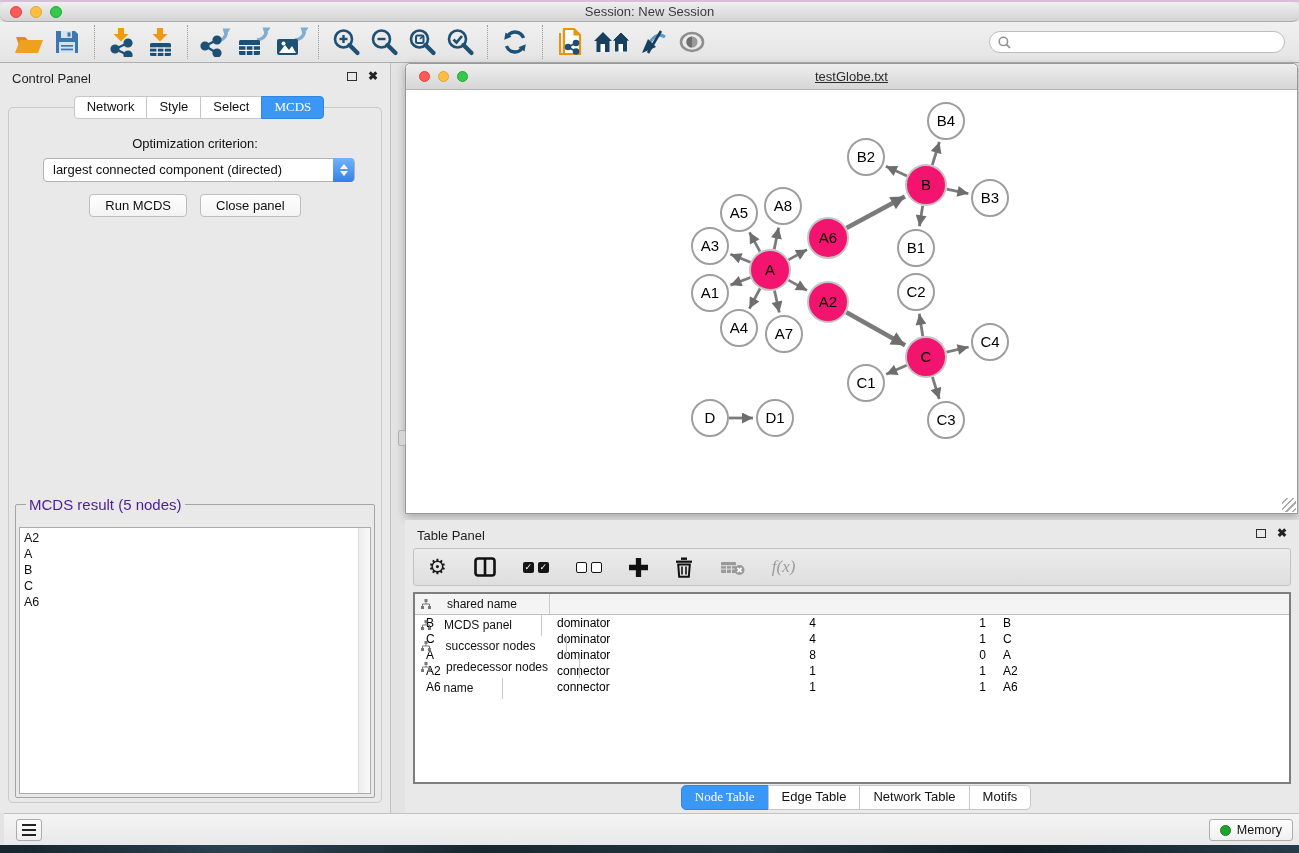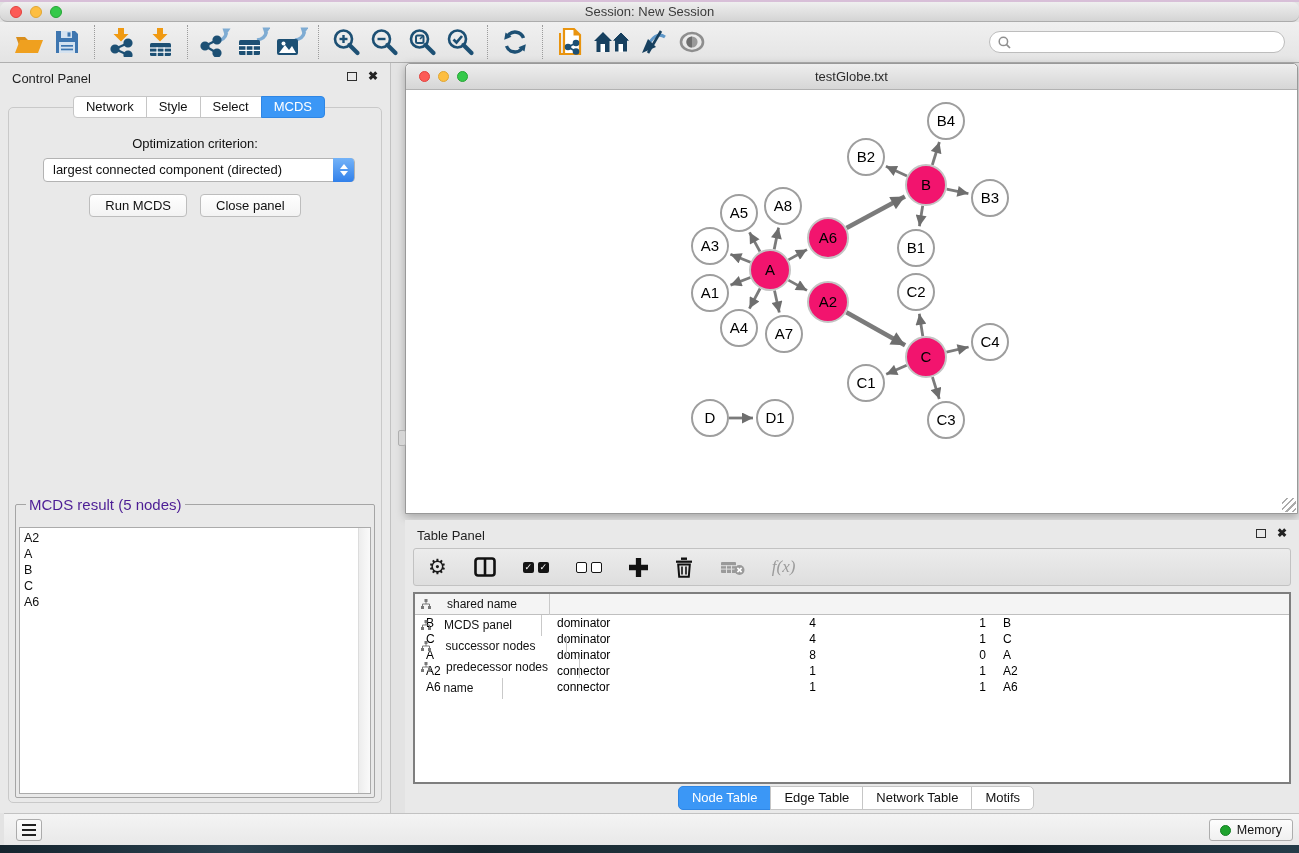--- a/index.html
+++ b/index.html
@@ -32,21 +32,21 @@
   .control-panel { position:absolute; left:0; top:63px; width:391px; height:750px; background:#E9E9E9; border-right:1px solid #C2C2C2; }
   .cp-header { position:relative; height:28px; }
   .cp-title, .tp-title { font-size:13px; color:#1F1F1F; position:absolute; left:12px; top:8px; }
   .panel-icons { position:absolute; right:12px; top:8px; display:flex; gap:11px; align-items:center; }
   .float-ico { width:10px; height:9px; border:1.6px solid #2E2E2E; display:inline-block; background:#fff0; }
   .close-ico { font-size:12px; font-weight:bold; color:#222; line-height:10px; }
   .cp-tabs { position:absolute; left:0; right:0; top:33px; display:flex; justify-content:center; z-index:3; }
   .mtab { background:#fff; border:1px solid #C6C6C6; padding:2px 12px 3px; font-size:13px; color:#111; margin-left:-1px; }
   .mtab:first-child { border-radius:4px 0 0 4px;margin-left:8px; }
   .mtab:last-child { border-radius:0 4px 4px 0; }
-  .mtab.sel { background:#3B97F6; border-color:#2F86E4; color:#fff; }
+  .mtab.sel { background:#3B97F6; border-color:#2F86E4; color:#fff;font-family:Liberation Serif, serif; }
   .cp-content { position:absolute; left:8px; right:8px; top:44px; bottom:10px; border:1px solid #C9C9C9; border-radius:5px; background:#E9E9E9; }
   .opt-label { position:absolute; left:0; right:0; top:28px; text-align:center; font-size:13px; color:#101010; }
   .combo { position:absolute; left:34px; top:50px; width:312px; height:24px; background:#fff; border:1px solid #B3B3B3; border-radius:4px; }
   .combo .val { font-size:13px; color:#101010; line-height:22px; padding-left:9px; display:block; white-space:nowrap; overflow:hidden; }
   .combo .stepper { position:absolute; right:0; top:-1px; width:21px; height:24px; border-radius:0 4px 4px 0;
     background:linear-gradient(#74B3F8,#3180EA); display:flex; flex-direction:column; align-items:center; justify-content:center; gap:2px; }
   .arr-up { width:0; height:0; border-left:4px solid transparent; border-right:4px solid transparent; border-bottom:5px solid #fff; }
   .arr-dn { width:0; height:0; border-left:4px solid transparent; border-right:4px solid transparent; border-top:5px solid #fff; }
   .btn-row { position:absolute; left:0; right:0; top:86px; display:flex; justify-content:center; gap:13px; }
   .mac-btn { background:linear-gradient(#FFFFFF,#F3F3F3); border:1px solid #BDBDBD; border-radius:4px; font-size:13px; color:#101010; padding:3px 15px; }
@@ -56,21 +56,21 @@
   .listbox .items { position:absolute; left:4px; top:2px; right:16px; bottom:2px; font-size:12.5px; color:#101010; }
   .listbox .items div { line-height:16px; }
   .vtrack { position:absolute; right:0; top:0; bottom:0; width:12px; background:linear-gradient(90deg,#EDEDED,#FAFAFA); border-left:1px solid #DCDCDC; }
 
   
   .net-window { position:absolute; left:405px; top:63px; width:893px; height:451px; background:#fff;
     border:1px solid #999; border-radius:5px 5px 0 0; box-shadow:0 3px 10px rgba(0,0,0,.28); }
   .nw-titlebar { position:relative; height:26px; background:linear-gradient(#EEEEEE,#D6D6D6); border-bottom:1px solid #B2B2B2; border-radius:5px 5px 0 0; }
   .nw-titlebar .traffic { top:7px; left:13px; }
   .nw-titlebar .tl { width:11px; height:11px; }
-  .nw-title { text-align:center; font-size:13px; color:#2B2B2B; line-height:25px; }
+  .nw-title { text-align:center; font-size:13px; color:#2B2B2B; line-height:25px;text-decoration:underline; }
   .nw-content { position:absolute; left:1px; right:1px; top:26px; bottom:1px; background:#fff; overflow:hidden; }
   .grip { position:absolute; right:0; bottom:0; width:14px; height:14px;
     background:repeating-linear-gradient(135deg, transparent 0 3px, #ABABAB 3px 4.5px); }
   .divider-handle { position:absolute; left:398px; top:430px; width:8px; height:16px; background:#D6D6D6; border:1px solid #AFAFAF; border-radius:2px; }
 
   
   .table-panel { position:absolute; left:405px; top:520px; width:894px; height:293px; background:#E9E9E9; }
   .tp-header { position:relative; height:26px; }
   .tp-toolbar { position:absolute; left:8px; right:8px; top:28px; height:38px; background:linear-gradient(#ECECEC,#DEDEDE);
     border:1px solid #C2C2C2; border-radius:3px; display:flex; align-items:center; padding-left:14px; gap:27px; }
@@ -86,21 +86,21 @@
   .th { position:relative; border-right:1px solid #C9C9C9; }
   .th .hlabel { display:block; text-align:center; font-size:12px; color:#111; line-height:21px; }
   .th .hicon { position:absolute; left:6px; top:5px; }
   .th.fill, .td.fill { flex:1; border-right:0; }
   .c0 { width:135px; } .c1 { width:127px; } .c2 { width:152px; } .c3 { width:165px; } .c4 { width:88px; }
   .trow { display:flex; height:16px; font-size:12px; color:#000; }
   .td { line-height:16px; white-space:nowrap; overflow:hidden; }
   .td.c0 { padding-left:11px; } .td.c1 { padding-left:7px; }
   .td.c2 { text-align:right; padding-right:13px; } .td.c3 { text-align:right; padding-right:8px; }
   .td.c4 { padding-left:9px; }
-  .tp-tabs { position:absolute; left:0; right:0; bottom:3px; display:flex; justify-content:center;align-items:center; }
+  .tp-tabs { position:absolute; left:0; right:0; bottom:3px; display:flex; justify-content:center; }
   .tp-tabs .mtab { padding:3px 13px 4px; }
   .tp-tabs .mtab:first-child { border-radius:5px 0 0 5px; }
   .tp-tabs .mtab:last-child { border-radius:0 5px 5px 0; }
 
   
   .statusbar { position:absolute; left:4px; top:813px; width:1299px; height:36px;
     background:linear-gradient(#F4F4F4,#E7E7E7); border-top:1px solid #C2C2C2; }
   .list-btn { position:absolute; left:12px; top:5px; width:26px; height:22px; background:linear-gradient(#FDFDFD,#EFEFEF);
     border:1px solid #ABABAB; border-radius:3px; display:flex; align-items:center; justify-content:center; }
   .list-glyph { width:14px; height:12px; background:repeating-linear-gradient(#222 0 2px, transparent 2px 5px); }

